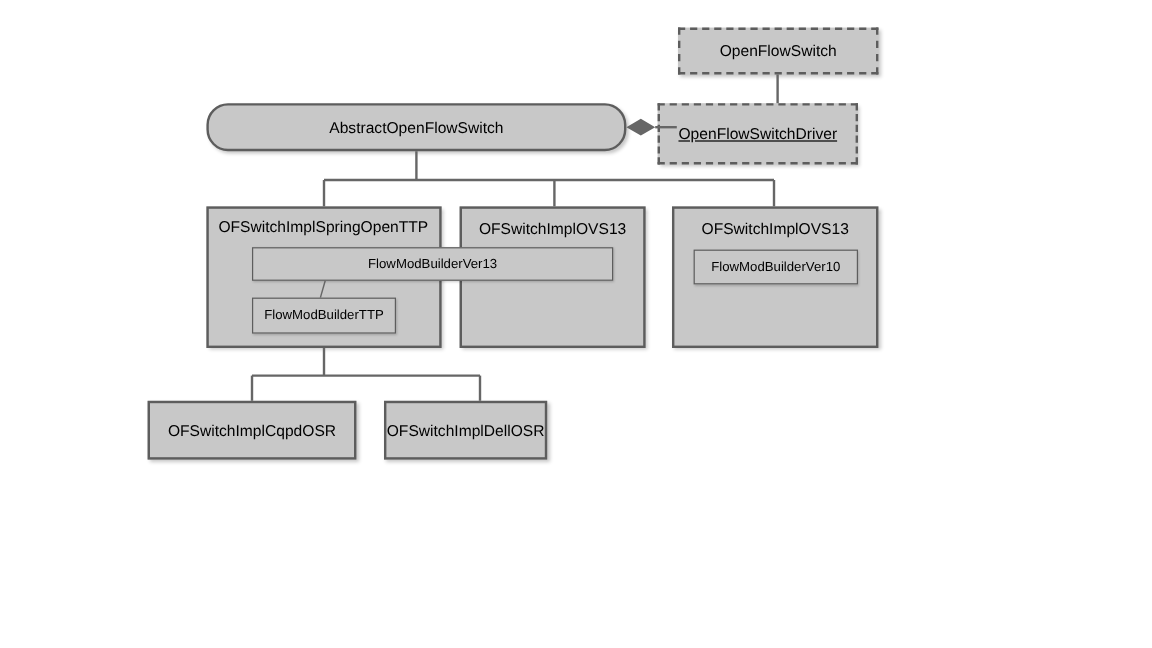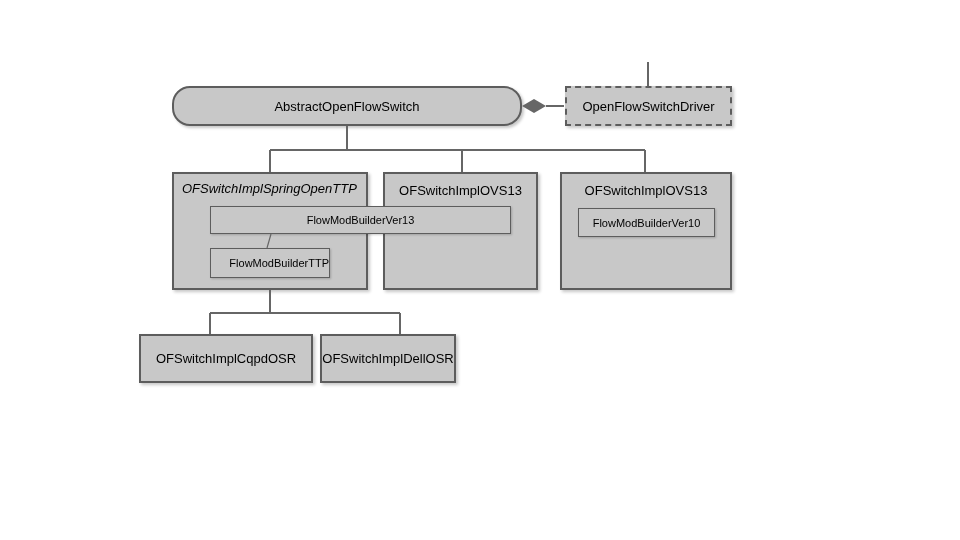--- a/index.html
+++ b/index.html
@@ -30,21 +30,21 @@
   }
   .node.top-center{
     display:flex;align-items:flex-start;justify-content:center;
     padding-top:9px;text-align:center;
   }
   .node.top-left{
     padding:7px 8px;text-align:left;
   }
   .node.top-left .lbl{
     display:block;width:180px;
-    word-break:break-all;line-height:1.3;font-style:italic;
+    word-break:break-all;line-height:1.3;
   }
   .node.inner{
     border-width:1px;
     font-size:11px;
     z-index:3;
     box-shadow:1px 1px 2px rgba(0,0,0,0.2);
   }
   #wires{
     position:absolute;left:0;top:0;width:960px;height:540px;
     z-index:4;pointer-events:none;
@@ -74,22 +74,25 @@
     <polyline points="645,150 645,172"></polyline>
 
     <line class="thin" x1="271" y1="234" x2="267" y2="248"></line>
 
     <polyline points="270,290 270,313"></polyline>
     <polyline points="210,313 400,313"></polyline>
     <polyline points="210,313 210,334"></polyline>
     <polyline points="400,313 400,334"></polyline>
   </svg>
 
+  <div class="node dashed center" style="left:565px;top:23px;width:167px;height:39px;">
+    <span class="lbl">OpenFlowSwitch</span>
+  </div>
 
-  <div class="node dashed center" style="left:565px;top:86px;width:167px;height:40px;">
+  <div class="node dashed center" style="left:548px;top:86px;width:167px;height:51px;text-decoration:underline;">
     <span class="lbl">OpenFlowSwitchDriver</span>
   </div>
 
   <div class="node center" style="left:172px;top:86px;width:350px;height:40px;border-radius:18px;">
     <span class="lbl">AbstractOpenFlowSwitch</span>
   </div>
 
   <div class="node top-left" style="left:172px;top:172px;width:196px;height:118px;">
     <span class="lbl">OFSwitchImplSpringOpenTTP</span>
   </div>
@@ -99,29 +102,29 @@
   </div>
 
   <div class="node top-center" style="left:560px;top:172px;width:172px;height:118px;">
     <span class="lbl">OFSwitchImplOVS13</span>
   </div>
 
   <div class="node inner center" style="left:210px;top:206px;width:301px;height:28px;">
     <span class="lbl">FlowModBuilderVer13</span>
   </div>
 
-  <div class="node inner center" style="left:210px;top:248px;width:120px;height:30px;justify-content:flex-end;">
+  <div class="node inner center" style="left:210px;top:248px;width:120px;height:30px;">
     <span class="lbl">FlowModBuilderTTP</span>
   </div>
 
   <div class="node inner center" style="left:578px;top:208px;width:137px;height:29px;">
     <span class="lbl">FlowModBuilderVer10</span>
   </div>
 
-  <div class="node center" style="left:123px;top:334px;width:174px;height:49px;margin-left:16px;">
+  <div class="node center" style="left:123px;top:334px;width:174px;height:49px;">
     <span class="lbl">OFSwitchImplCqpdOSR</span>
   </div>
 
   <div class="node center" style="left:320px;top:334px;width:136px;height:49px;">
     <span class="lbl">OFSwitchImplDellOSR</span>
   </div>
 
 </div>
 
 </body></html>

